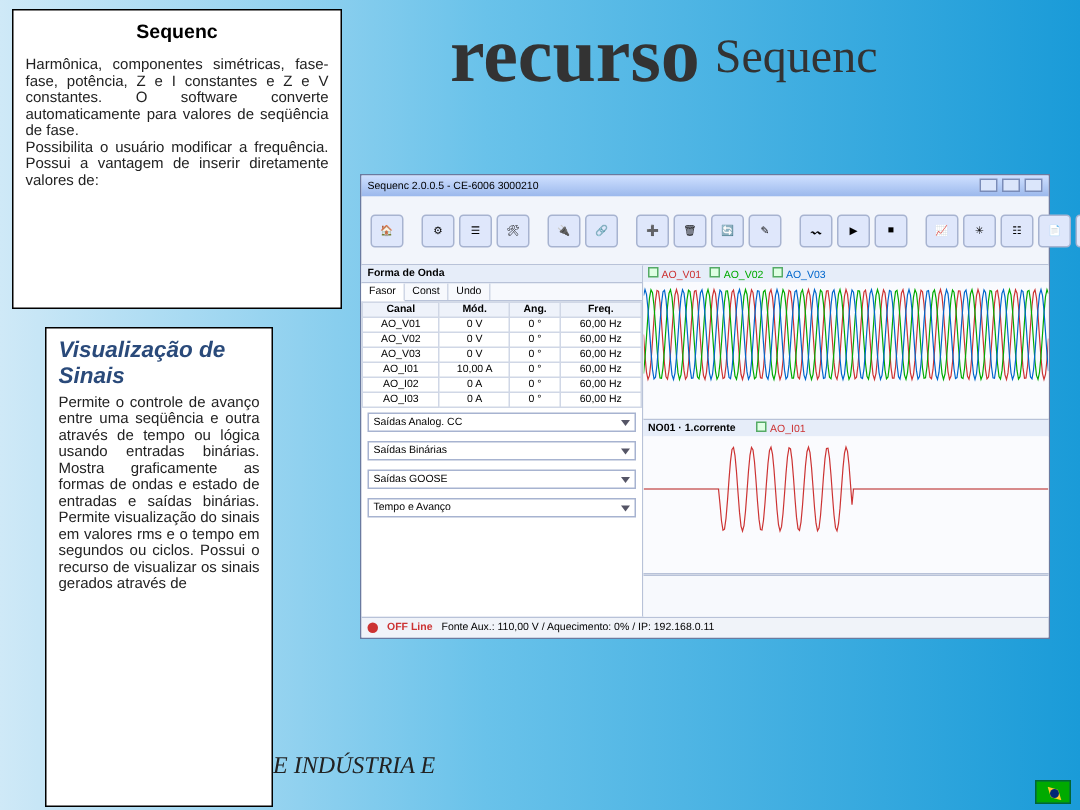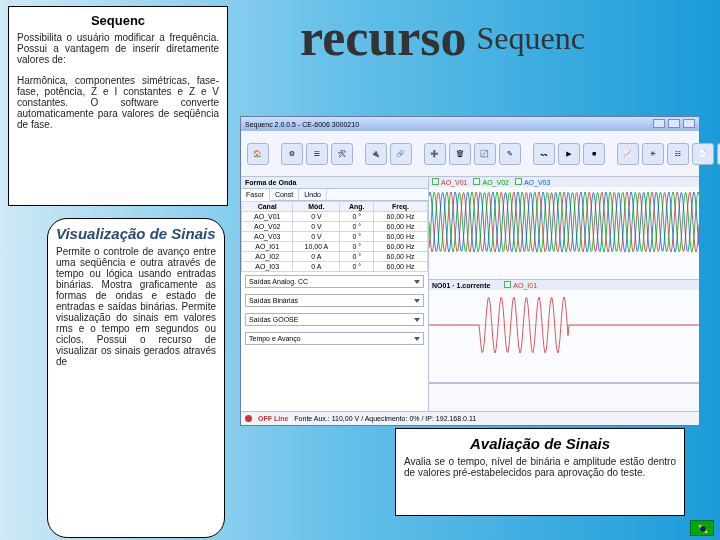--- a/index.html
+++ b/index.html
@@ -18,21 +18,21 @@
 
   .box {
     background: #fff; border: 1px solid #000; padding: 6px 8px;
     position: absolute; font-size: 10px; color: #222;
   }
   .box h3 { font-size: 13px; margin-bottom: 4px; color: #2a4a7a; }
   .box p { text-align: justify; }
 
   .box-sequenc { left: 8px; top: 6px; width: 220px; height: 200px; }
   .box-sequenc h3 { text-align: center; color: #000; font-style: normal; }
-  .box-visual  { left: 47px; top: 218px; width: 178px; height: 320px; border-radius: 20px; }
+  .box-visual  { left: 30px; top: 218px; width: 152px; height: 320px; }
   .box-visual  h3 { font-style: italic; font-size: 15px; }
   .box-avali   { left: 395px; top: 428px; width: 290px; height: 88px; }
   .box-avali   h3 { font-style: italic; font-size: 15px; text-align: center; color: #000; }
 
   
   .app {
     position: absolute; left: 240px; top: 116px; width: 460px; height: 310px;
     background: #ebeff7; border: 1px solid #6a7aa0; font-size: 7px;
   }
   .app-titlebar {
@@ -115,33 +115,29 @@
 
 <div class="bg">
 
   <div class="title-area">
     <span class="title-main">recurso</span>
     <span class="title-sub">Sequenc</span>
   </div>
 
   <div class="box box-sequenc">
     <h3>Sequenc</h3>
+    <p style="margin-top:10px">Harmônica, componentes simétricas, fase-fase, potência, Z e I constantes e Z e V constantes. O software converte automaticamente para valores de seqüência de fase.</p>
     <p>Possibilita o usuário modificar a frequência. Possui a vantagem de inserir diretamente valores de:</p>
-    <p style="margin-top:10px">Harmônica, componentes simétricas, fase-fase, potência, Z e I constantes e Z e V constantes. O software converte automaticamente para valores de seqüência de fase.</p>
   </div>
 
   <div class="box box-visual">
     <h3>Visualização de Sinais</h3>
     <p>Permite o controle de avanço entre uma seqüência e outra através de tempo ou lógica usando entradas binárias. Mostra graficamente as formas de ondas e estado de entradas e saídas binárias. Permite visualização do sinais em valores rms e o tempo em segundos ou ciclos. Possui o recurso de visualizar os sinais gerados através de</p>
   </div>
 
-  <div class="box box-avali">
-    <h3>Avaliação de Sinais</h3>
-    <p>Avalia se o tempo, nível de binária e amplitude estão dentro de valores pré-estabelecidos para aprovação do teste.</p>
-  </div>
 
   <div class="app">
     <div class="app-titlebar">
       <span>Sequenc 2.0.0.5 - CE-6006 3000210</span>
       <span class="wbtns">
         <span></span>
         <span></span>
         <span></span>
       </span>
     </div>
@@ -306,14 +302,15 @@
       </div>
     </div>
 
     <div class="statusbar">
       <span class="dot"></span>
       <span style="color:#c33;font-weight:bold">OFF Line</span>
       <span>Fonte Aux.: 110,00 V / Aquecimento: 0% / IP: 192.168.0.11</span>
     </div>
   </div>
 
+  <div class="footer-text">E INDÚSTRIA E</div>
   <div class="flag"></div>
 </div>
 
 </body></html>

